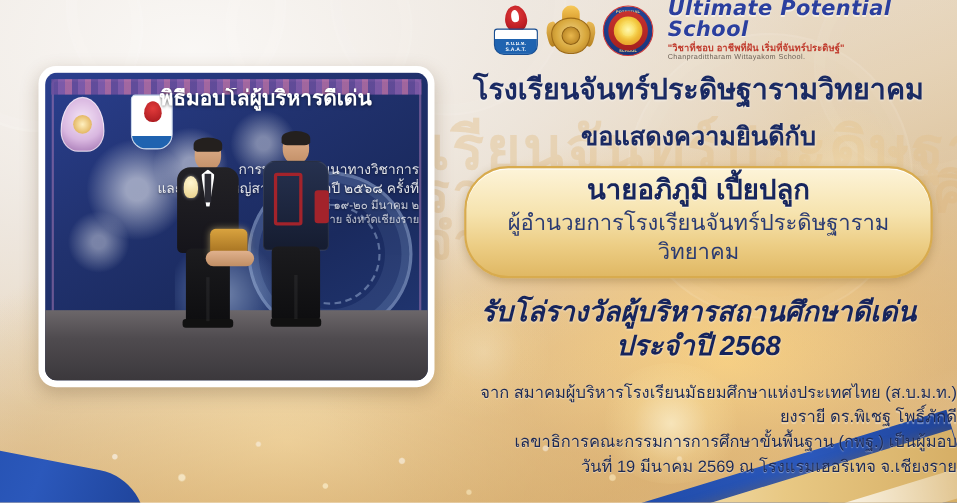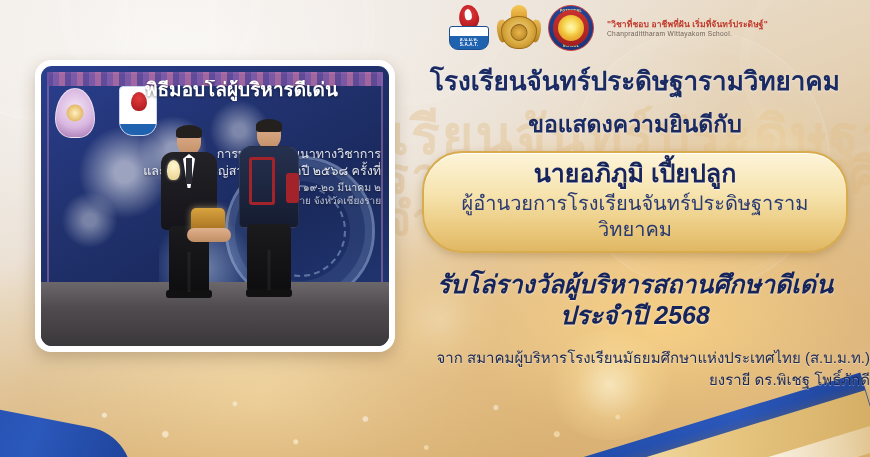--- a/index.html
+++ b/index.html
@@ -469,20 +469,21 @@
     <div class="logo logo-ups">
       <div class="ups-outer">
         <div class="ups-text-top">POTENTIAL</div>
         <div class="ups-text-bot">SCHOOL</div>
       </div>
       <div class="ups-ring"></div>
       <div class="ups-core"></div>
     </div>
 
     <div class="logo-word">
+      <div class="ups-title">Ultimate Potential School</div>
       <div class="ups-slogan">"วิชาที่ชอบ อาชีพที่ฝัน เริ่มที่จันทร์ประดิษฐ์"</div>
       <div class="ups-sub">Chanpradittharam Wittayakom School.</div>
     </div>
   </div>
 
   <div class="photo-card">
     <div class="photo">
       <div class="photo-frameline"></div>
       <div class="photo-topband"></div>
       <div class="wheel"></div>
@@ -540,16 +541,18 @@
       <div class="name-text">นายอภิภูมิ เปี้ยปลูก</div>
       <div class="name-role">ผู้อำนวยการโรงเรียนจันทร์ประดิษฐารามวิทยาคม</div>
     </div>
 
     <div class="award-line">รับโล่รางวัลผู้บริหารสถานศึกษาดีเด่น</div>
     <div class="award-year">ประจำปี 2568</div>
 
     <div class="detail-block">
       <div class="detail-line">จาก สมาคมผู้บริหารโรงเรียนมัธยมศึกษาแห่งประเทศไทย (ส.บ.ม.ท.)</div>
       <div class="detail-line">ยงรายี ดร.พิเชฐ โพธิ์ภักดี</div>
+      <div class="detail-line">เลขาธิการคณะกรรมการการศึกษาขั้นพื้นฐาน (กพฐ.) เป็นผู้มอบ</div>
+      <div class="detail-line">วันที่ 19 มีนาคม 2569 ณ โรงแรมเฮอริเทจ จ.เชียงราย</div>
     </div>
   </div>
 
 </div>
 
 </body></html>

